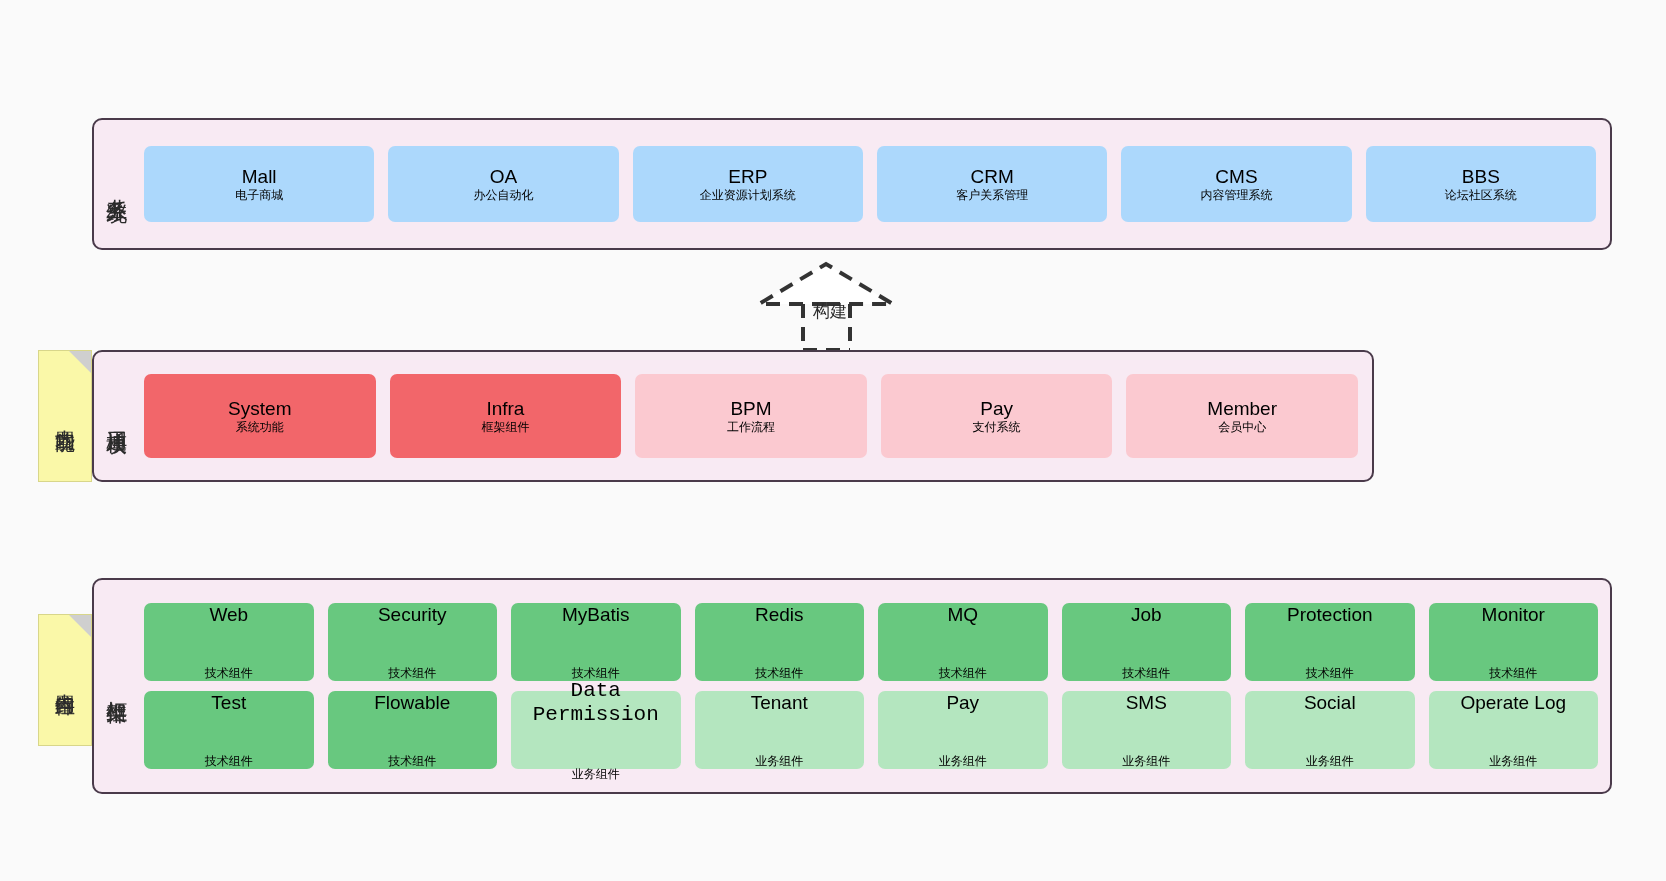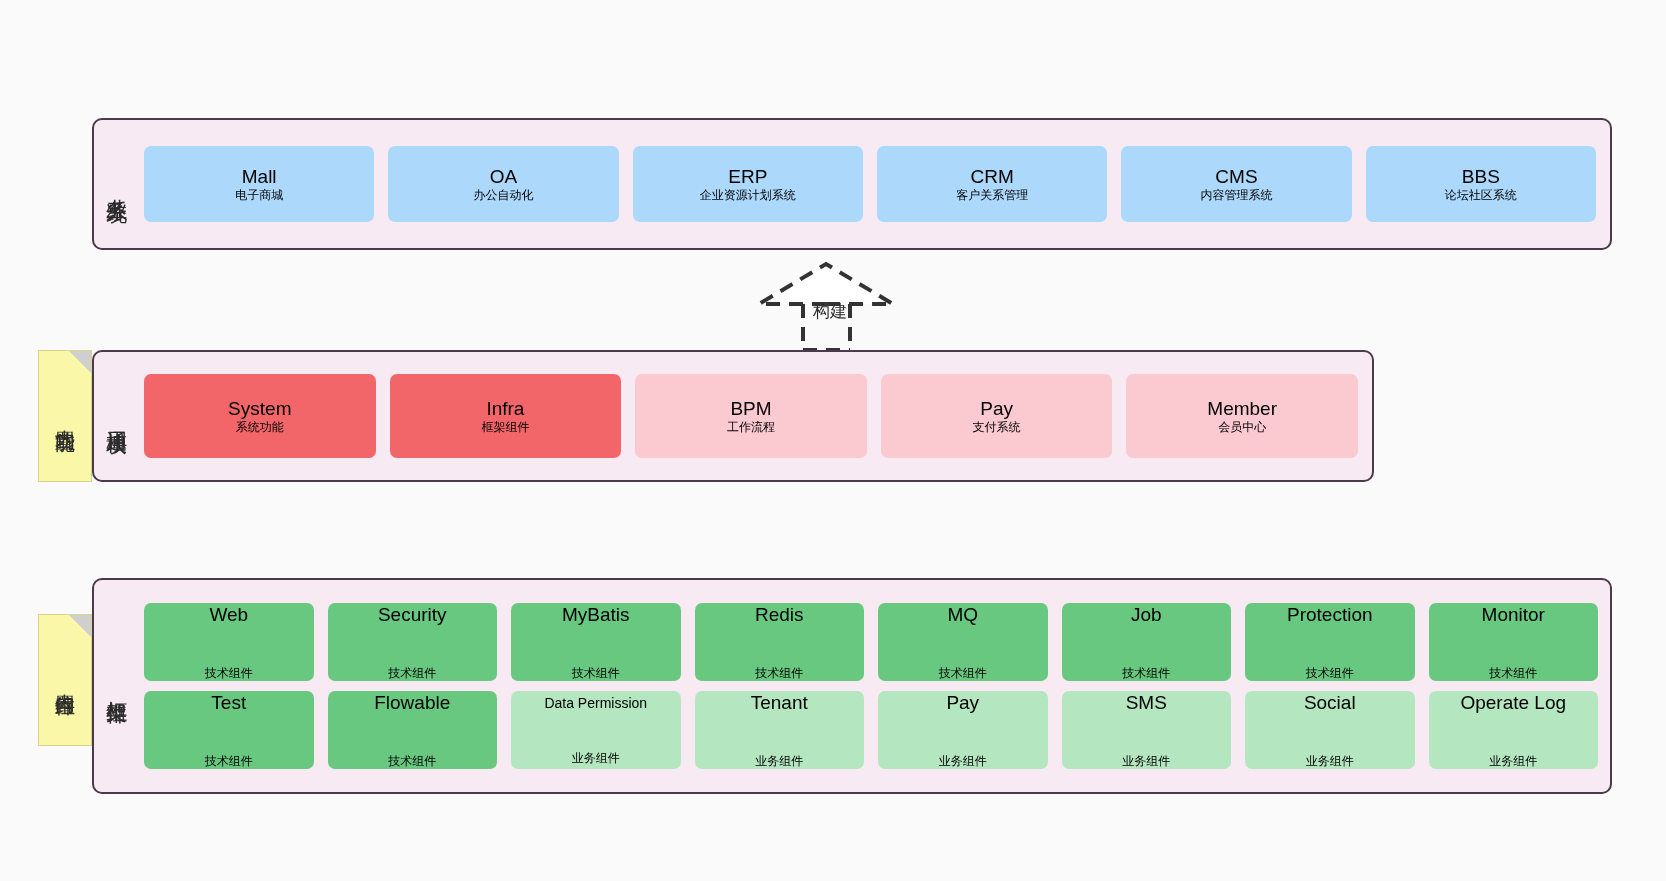--- a/index.html
+++ b/index.html
@@ -57,21 +57,21 @@
     flex-direction: column;
     align-items: center;
     justify-content: center;
     text-align: center;
     color: #000000;
     line-height: 1.22;
     padding: 6px 4px;
   }
   .card .t1 { font-size: 19px; }
   .card .t2 { font-size: 12px; }
-  .card.three .t1 { font-size: 14px; line-height: 1.15; }
+  .card.three .t1 { font-size: 21px; line-height: 1.15; font-family: Liberation Mono, monospace; }
 
   .h-biz   { height: 76px; }
   .h-mod   { height: 84px; }
   .h-frame { height: 78px; gap: 40px; }
 
   .c-blue       { background: #ACD8FC; }
   .c-red        { background: #F2666A; }
   .c-pink       { background: #FBC9D0; }
   .c-green      { background: #68C87F; }
   .c-lightgreen { background: #B4E6BF; }

